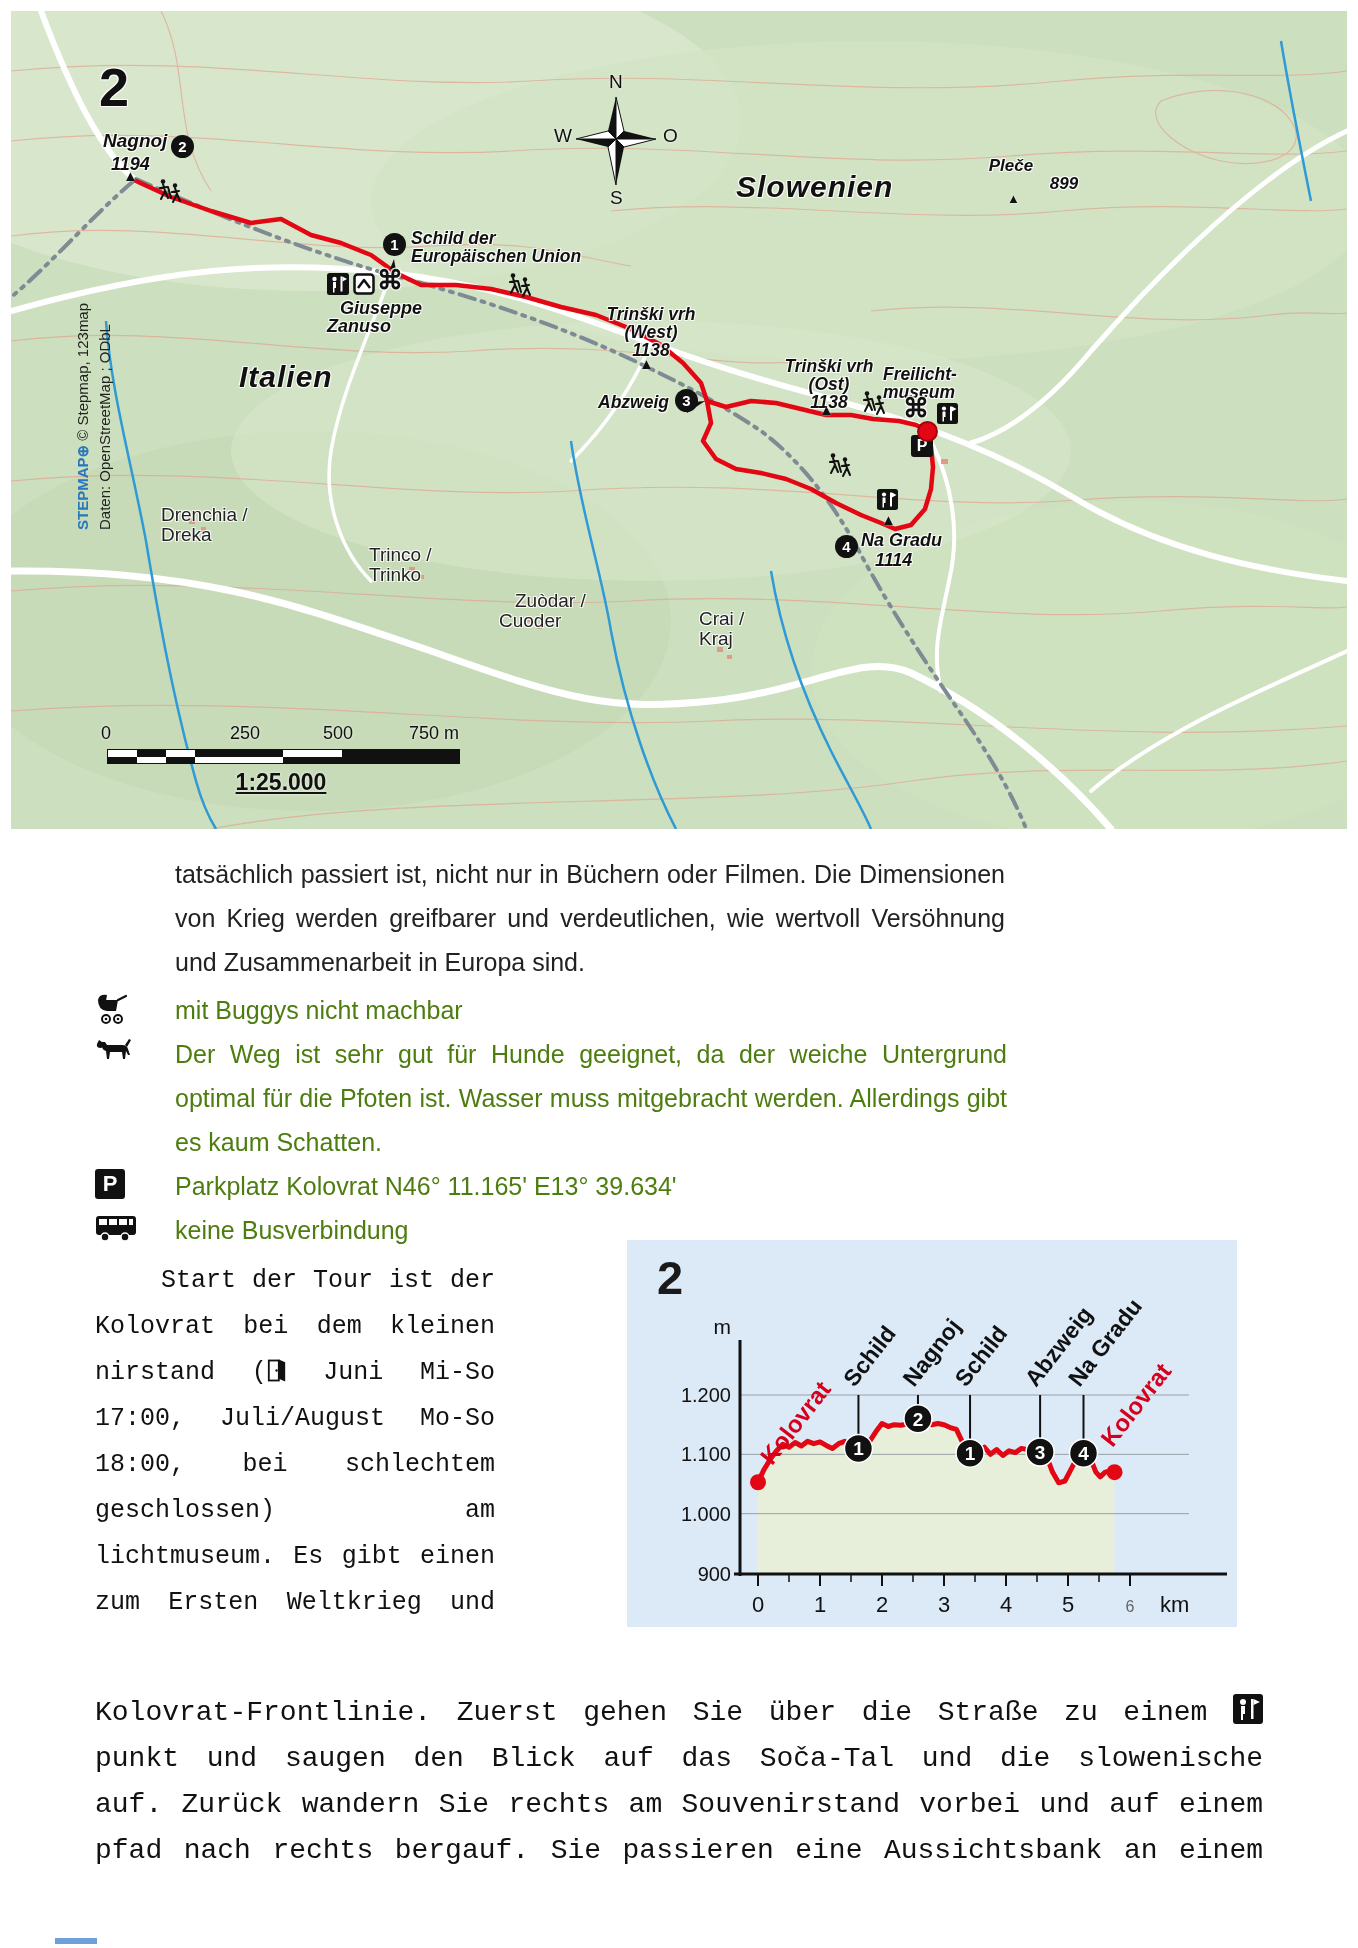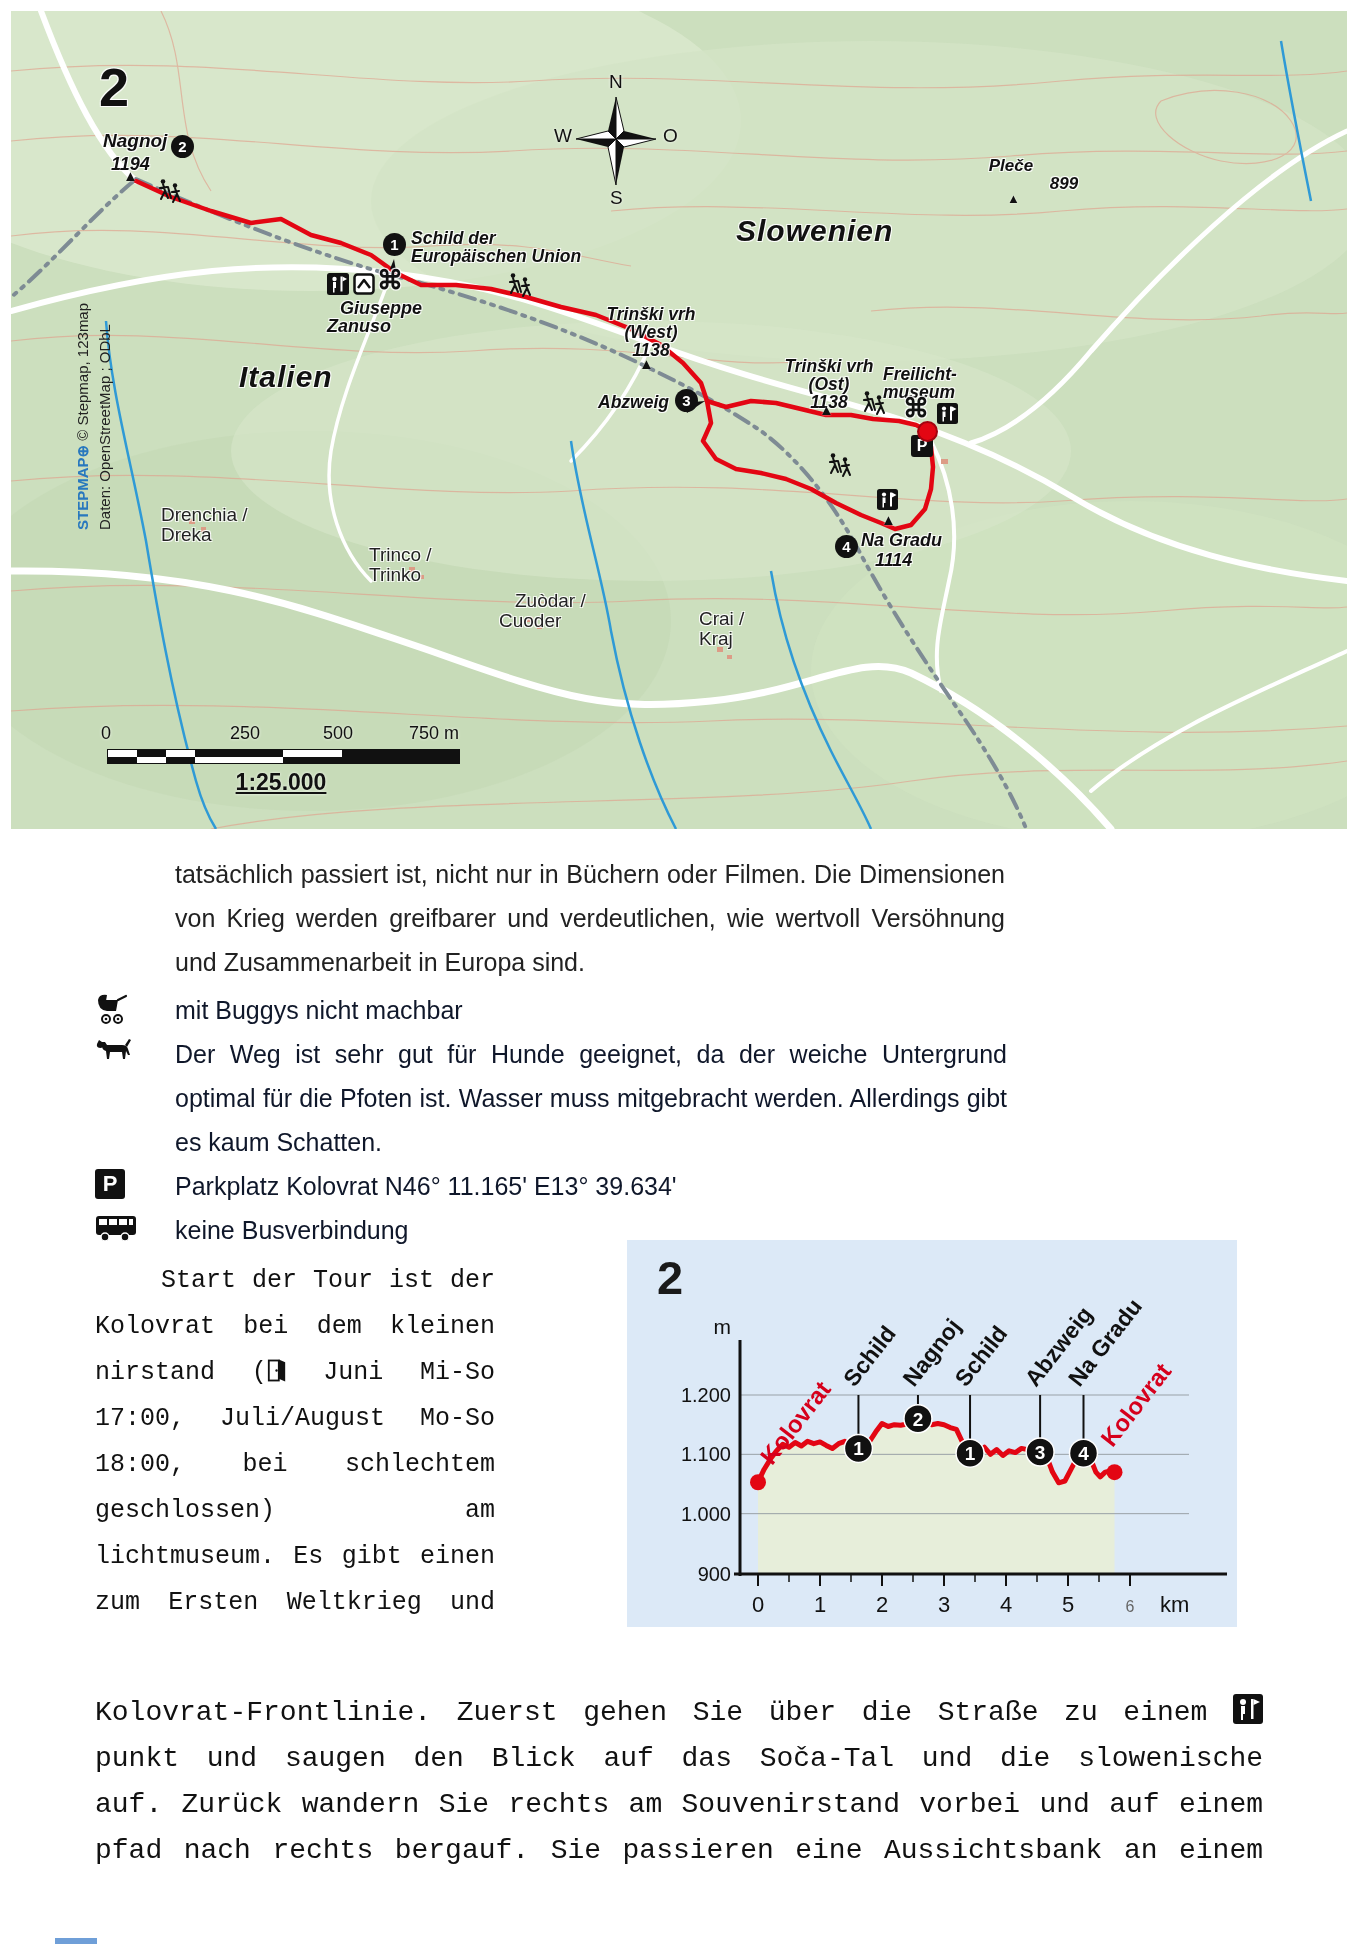--- a/index.html
+++ b/index.html
@@ -38,21 +38,21 @@
          font-size:15px;color:#222;font-weight:normal;font-style:normal;}
   .vcred .brand{color:#2878be;font-weight:bold;}
   
   .sans{font-family:"Liberation Sans",sans-serif;}
   .serif{font-family:Liberation Mono, monospace;}
   .intro{position:absolute;left:175px;top:852px;width:830px;font-size:25px;line-height:44px;
          text-align:justify;color:#222;}
   .features{position:absolute;left:95px;top:988px;width:912px;}
   .featrow{display:flex;align-items:flex-start;}
   .featicon{width:80px;flex:0 0 80px;padding-top:5px;}
-  .feattext{width:832px;font-size:25px;line-height:44px;text-align:justify;color:#0f172a;}
+  .feattext{width:832px;font-size:25px;line-height:44px;text-align:justify;color:#4d7c0f;}
   .leftcol{position:absolute;left:95px;top:1258px;width:400px;font-size:25px;line-height:46px;color:#111;}
   .jline{text-align:justify;text-align-last:justify;height:46px;overflow:hidden;}
   .indent{text-indent:66px;text-align-last:auto;}
   .bottompara{position:absolute;left:95px;top:1690px;width:1168px;font-size:28px;line-height:46px;color:#111;}
   .inline-icon{display:inline-block;vertical-align:-4px;}
   
   .chart-panel{position:absolute;left:627px;top:1240px;width:610px;height:387px;background:#dce9f7;}
   .chart-num{position:absolute;left:30px;top:10px;font-size:47px;font-weight:bold;color:#1a1a1a;}
   .footer-mark{position:absolute;left:55px;top:1938px;width:42px;height:6px;background:#6f9fd8;}
 </style>
@@ -221,21 +221,21 @@
     <div class="mlabel" style="left:872px;top:372px;">museum</div>
     <div class="mlabel poi" style="left:892px;top:384px;font-style:normal;">⌘</div>
     <div class="micon ppark" style="left:900px;top:424px;">P</div>
     <div class="reddot" style="left:906px;top:410px;"></div>
 
     <div class="mwp" style="left:824px;top:524px;">4</div>
     <div class="mlabel" style="left:850px;top:520px;font-size:18px;">Na Gradu</div>
     <div class="mlabel" style="left:864px;top:540px;font-size:18px;">1114</div>
     <div class="mpeak" style="left:870px;top:500px;">▲</div>
 
-    <div class="mlabel mbig" style="left:725px;top:160px;margin-top:44px;">Slowenien</div>
+    <div class="mlabel mbig" style="left:725px;top:160px;">Slowenien</div>
     <div class="mlabel mbig" style="left:228px;top:350px;">Italien</div>
 
     <div class="mlabel" style="left:968px;top:146px;width:64px;text-align:center;font-size:17px;">Pleče</div>
     <div class="mlabel" style="left:1021px;top:164px;width:64px;text-align:center;font-size:17px;">899</div>
     <div class="mpeak" style="left:996px;top:180px;font-size:13px;">▲</div>
 
     <div class="compassletter" style="left:598px;top:60px;">N</div>
     <div class="compassletter" style="left:543px;top:114px;">W</div>
     <div class="compassletter" style="left:652px;top:114px;">O</div>
     <div class="compassletter" style="left:599px;top:176px;">S</div>

